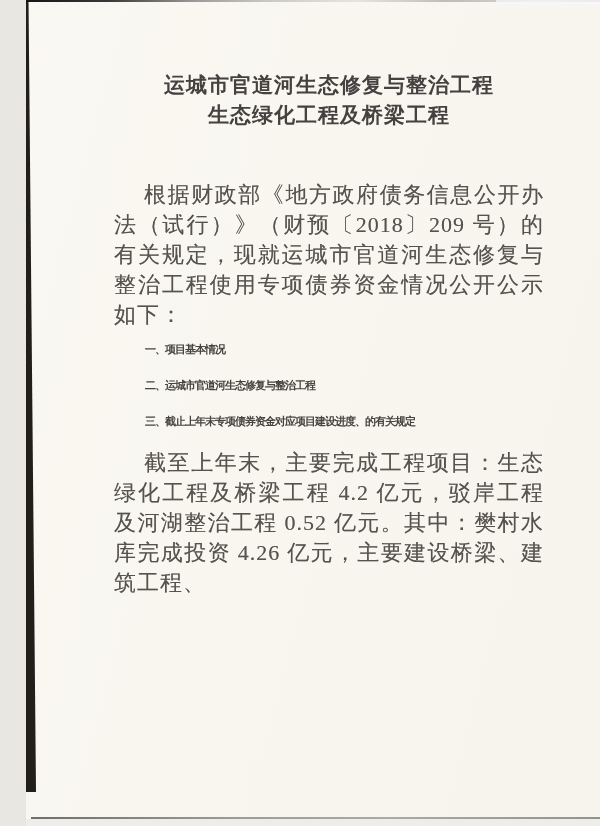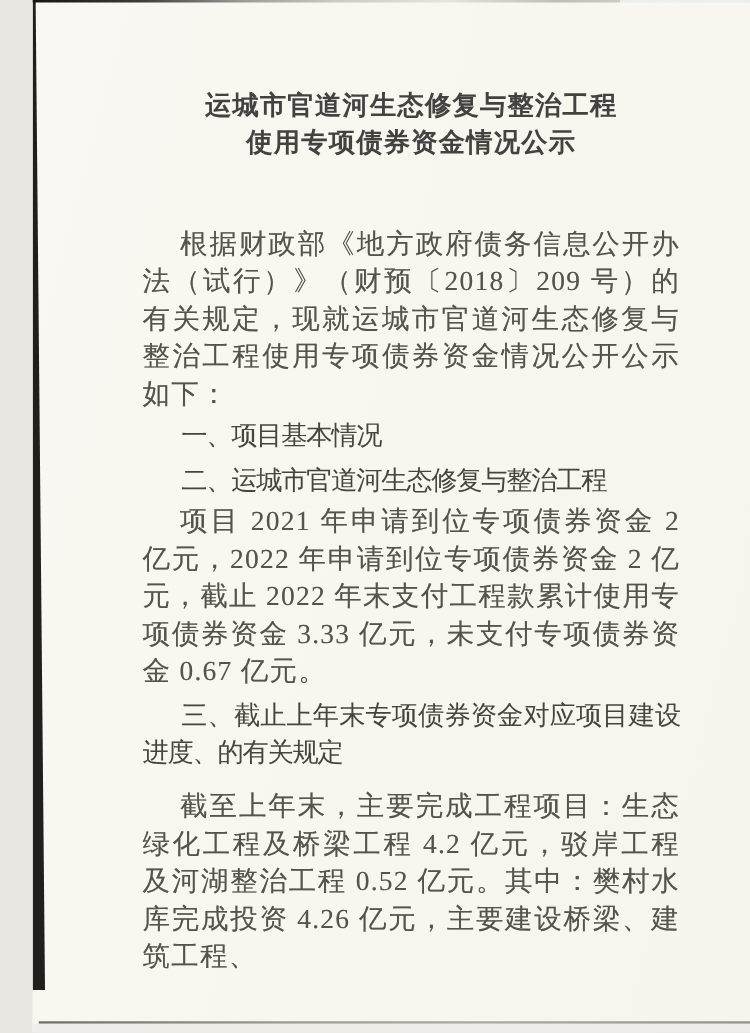--- a/index.html
+++ b/index.html
@@ -47,21 +47,21 @@
     text-align:center;color:#444140;
   }
   .title-block{margin-bottom:50px;}
   .para{
     font-size:22px;line-height:30px;letter-spacing:1px;
     text-align:justify;text-indent:30px;color:#56524d;margin:0;
     text-shadow:0 0 0.5px rgba(86,82,77,.45);
   }
   .head{
     font-family:"Liberation Sans","DejaVu Sans",sans-serif;
-    font-weight:400;font-size:21px;letter-spacing:-1px;line-height:30px;
+    font-weight:700;font-size:11px;letter-spacing:-1px;line-height:30px;
     text-indent:31px;text-align:justify;color:#47443f;margin:0;
   }
   .mt0{margin-top:0;} .mt2{margin-top:2px;} .mt4{margin-top:4px;}
   .mt6{margin-top:6px;} .mt12{margin-top:12px;}
 </style>
 </head>
 <body>
 
 <div class="scan">
 
@@ -69,30 +69,29 @@
   <div class="edge-top"></div>
   <div class="glare-top-right"></div>
   <div class="edge-right"></div>
   <div class="edge-bottom-line"></div>
   <div class="edge-bottom-strip"></div>
 
   <div class="content">
 
     <div class="title-block">
       <div class="title">运城市官道河生态修复与整治工程</div>
-      <div class="title">使用专项债券资金情况公示</div>
+      <div class="title">生态绿化工程及桥梁工程</div>
     </div>
 
     <p class="para mt0">根据财政部《地方政府债务信息公开办法（试行）》（财预〔2018〕209 号）的有关规定，现就运城市官道河生态修复与整治工程使用专项债券资金情况公开公示如下：</p>
 
     <p class="head mt4">一、项目基本情况</p>
 
 
     <p class="head mt6">二、运城市官道河生态修复与整治工程</p>
 
-    <p class="para mt2">项目 2021 年申请到位专项债券资金 2 亿元，2022 年申请到位专项债券资金 2 亿元，截止 2022 年末支付工程款累计使用专项债券资金 3.33 亿元，未支付专项债券资金 0.67 亿元。</p>
 
     <p class="head mt6">三、截止上年末专项债券资金对应项目建设进度、的有关规定</p>
 
     <p class="para mt12">截至上年末，主要完成工程项目：生态绿化工程及桥梁工程 4.2 亿元，驳岸工程及河湖整治工程 0.52 亿元。其中：樊村水库完成投资 4.26 亿元，主要建设桥梁、建筑工程、</p>
 
   </div>
 </div>
 
 </body></html>

